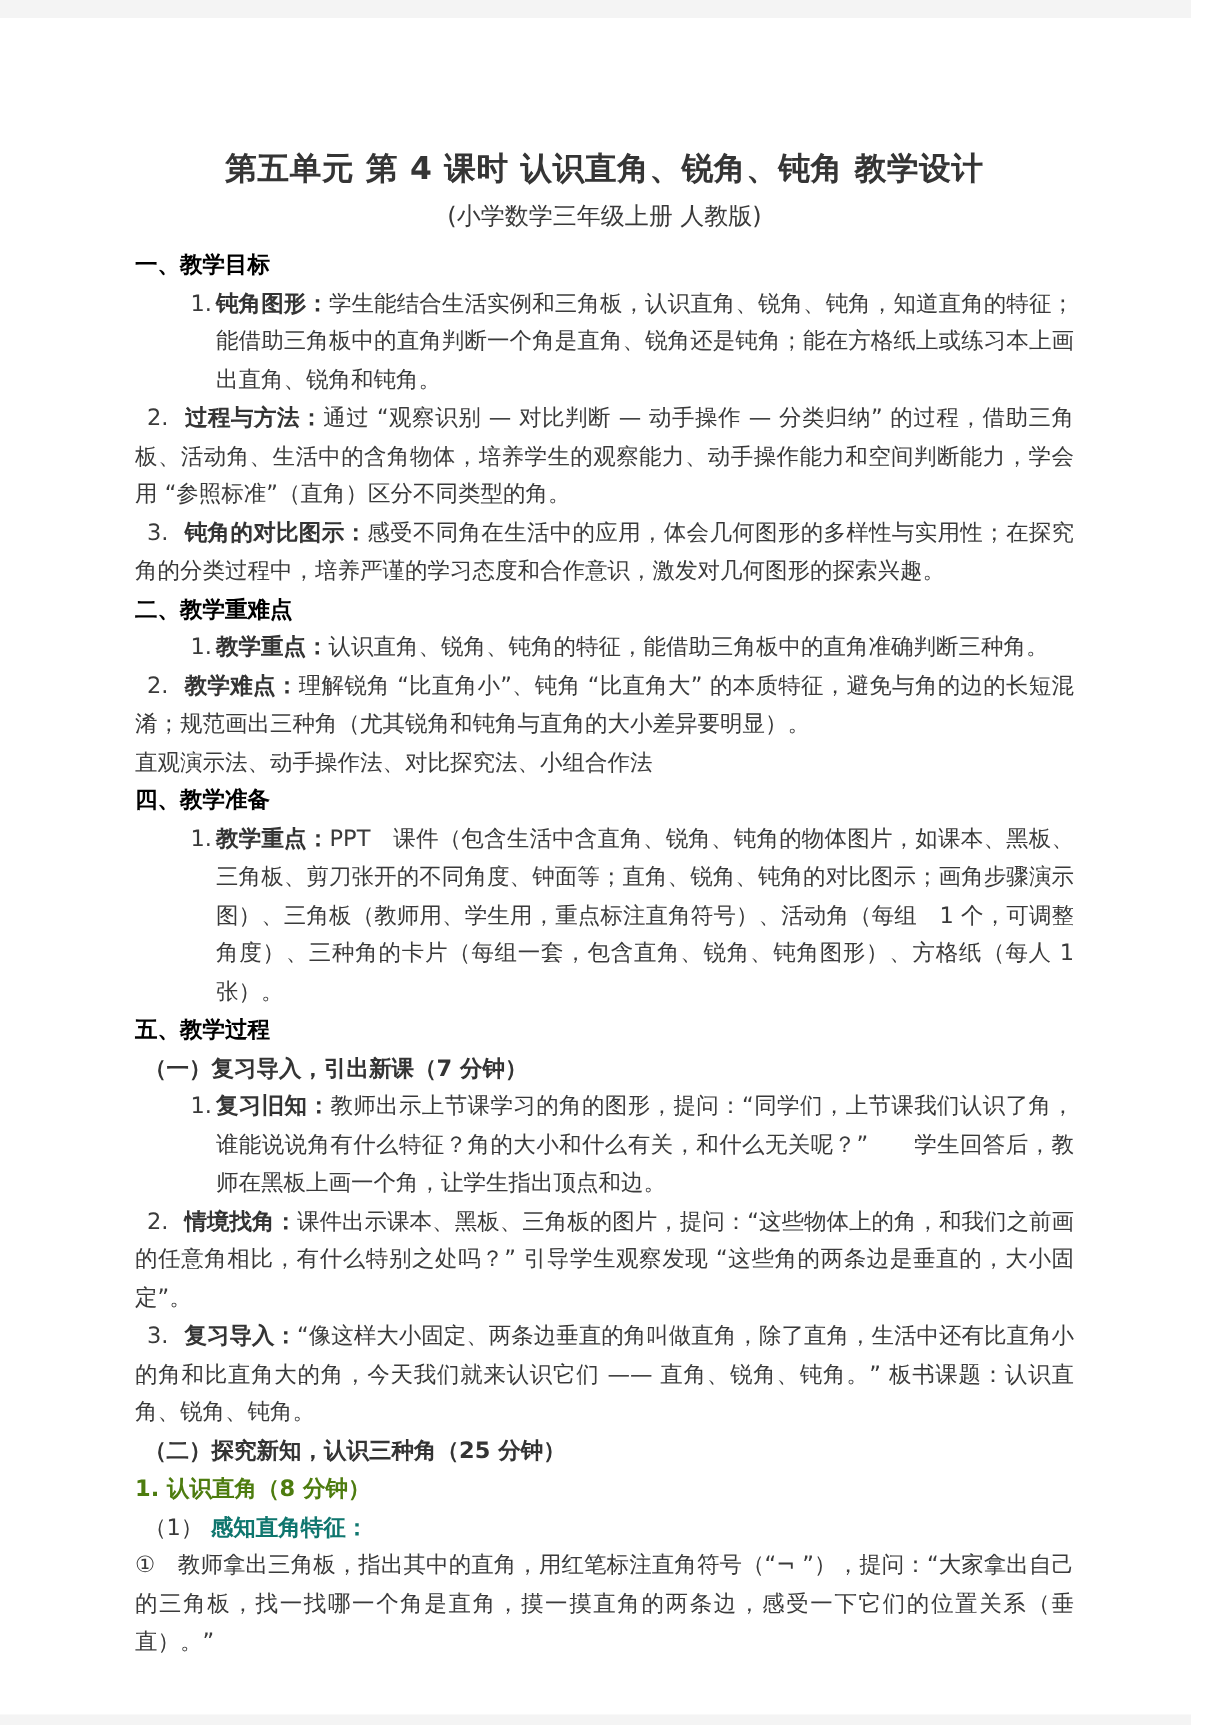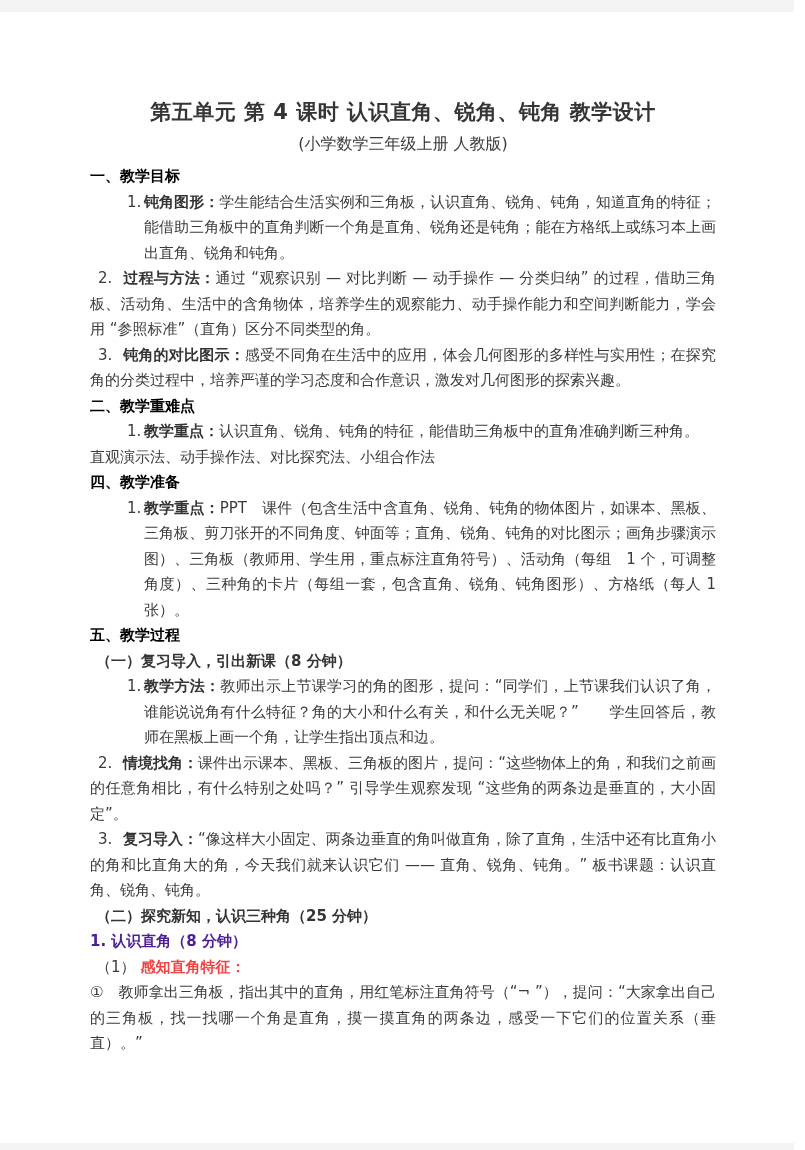--- a/index.html
+++ b/index.html
@@ -23,23 +23,23 @@
   .subtitle {
     font-size: 16px; font-weight: 400; text-align: center;
     line-height: 32px; margin: 0 0 4px 0;
   }
 
   .blocks p, .blocks .li { margin: 0; }
   .blocks { font-size: 15px; line-height: 25.5px; text-align: justify; }
 
   .h1 { font-weight: 700; color: #000000; }
   .h2 { font-weight: 700; color: #343434; padding-left: 6px; }
-  .h3 { font-weight: 700; color: #4c1d95; }
+  .h3 { font-weight: 700; color: #4d7c0f; }
   .h4 { padding-left: 6px; }
-  .h4 b { color: #ef4444; }
+  .h4 b { color: #0f766e; }
   .h4 .n4 { font-weight: 400; margin-right: 5px; }
 
   .li { display: flex; }
   .li .linum { flex: 0 0 17px; margin-left: 37px; }
   .li .libody { flex: 1; text-align: justify; }
 
   .pn .pnnum { display: inline-block; width: 25px; margin-left: 8px; }
 
   b { font-weight: 700; color: #343434; }
 </style>
@@ -57,31 +57,32 @@
           <span class="linum">1.</span>
           <div class="libody"><b>钝角图形：</b><span>学生能结合生活实例和三角板，认识直角、锐角、钝角，知道直角的特征；能借助三角板中的直角判断一个角是直角、锐角还是钝角；能在方格纸上或练习本上画出直角、锐角和钝角。</span></div>
         </div>
         <p class="pn"><span class="pnnum">2.</span><b>过程与方法：</b><span>通过 “观察识别 — 对比判断 — 动手操作 — 分类归纳” 的过程，借助三角板、活动角、生活中的含角物体，培养学生的观察能力、动手操作能力和空间判断能力，学会用 “参照标准”（直角）区分不同类型的角。</span></p>
         <p class="pn"><span class="pnnum">3.</span><b>钝角的对比图示：</b><span>感受不同角在生活中的应用，体会几何图形的多样性与实用性；在探究角的分类过程中，培养严谨的学习态度和合作意识，激发对几何图形的探索兴趣。</span></p>
         <p class="h1">二、教学重难点</p>
         <div class="li">
           <span class="linum">1.</span>
           <div class="libody"><b>教学重点：</b><span>认识直角、锐角、钝角的特征，能借助三角板中的直角准确判断三种角。</span></div>
         </div>
+        <p class="pn"><span class="pnnum">2.</span><b>教学难点：</b><span>理解锐角 “比直角小”、钝角 “比直角大” 的本质特征，避免与角的边的长短混淆；规范画出三种角（尤其锐角和钝角与直角的大小差异要明显）。</span></p>
         <p class="p">直观演示法、动手操作法、对比探究法、小组合作法</p>
         <p class="h1">四、教学准备</p>
         <div class="li">
           <span class="linum">1.</span>
           <div class="libody"><b>教学重点：</b><span>PPT　课件（包含生活中含直角、锐角、钝角的物体图片，如课本、黑板、三角板、剪刀张开的不同角度、钟面等；直角、锐角、钝角的对比图示；画角步骤演示图）、三角板（教师用、学生用，重点标注直角符号）、活动角（每组　1 个，可调整角度）、三种角的卡片（每组一套，包含直角、锐角、钝角图形）、方格纸（每人 1 张）。</span></div>
         </div>
         <p class="h1">五、教学过程</p>
-        <p class="h2">（一）复习导入，引出新课（8 分钟）</p>
+        <p class="h2">（一）复习导入，引出新课（7 分钟）</p>
         <div class="li">
           <span class="linum">1.</span>
-          <div class="libody"><b>教学方法：</b><span>教师出示上节课学习的角的图形，提问：“同学们，上节课我们认识了角，谁能说说角有什么特征？角的大小和什么有关，和什么无关呢？”　　学生回答后，教师在黑板上画一个角，让学生指出顶点和边。</span></div>
+          <div class="libody"><b>复习旧知：</b><span>教师出示上节课学习的角的图形，提问：“同学们，上节课我们认识了角，谁能说说角有什么特征？角的大小和什么有关，和什么无关呢？”　　学生回答后，教师在黑板上画一个角，让学生指出顶点和边。</span></div>
         </div>
         <p class="pn"><span class="pnnum">2.</span><b>情境找角：</b><span>课件出示课本、黑板、三角板的图片，提问：“这些物体上的角，和我们之前画的任意角相比，有什么特别之处吗？” 引导学生观察发现 “这些角的两条边是垂直的，大小固定”。</span></p>
         <p class="pn"><span class="pnnum">3.</span><b>复习导入：</b><span>“像这样大小固定、两条边垂直的角叫做直角，除了直角，生活中还有比直角小的角和比直角大的角，今天我们就来认识它们 —— 直角、锐角、钝角。” 板书课题：认识直角、锐角、钝角。</span></p>
         <p class="h2">（二）探究新知，认识三种角（25 分钟）</p>
         <p class="h3">1. 认识直角（8 分钟）</p>
         <p class="h4"><span class="n4">（1）</span><b>感知直角特征：</b></p>
         <p class="pc">①　教师拿出三角板，指出其中的直角，用红笔标注直角符号（“¬ ”），提问：“大家拿出自己的三角板，找一找哪一个角是直角，摸一摸直角的两条边，感受一下它们的位置关系（垂直）。”</p>
       </div>
   </div>
   <div class="edge-bottom"></div>

